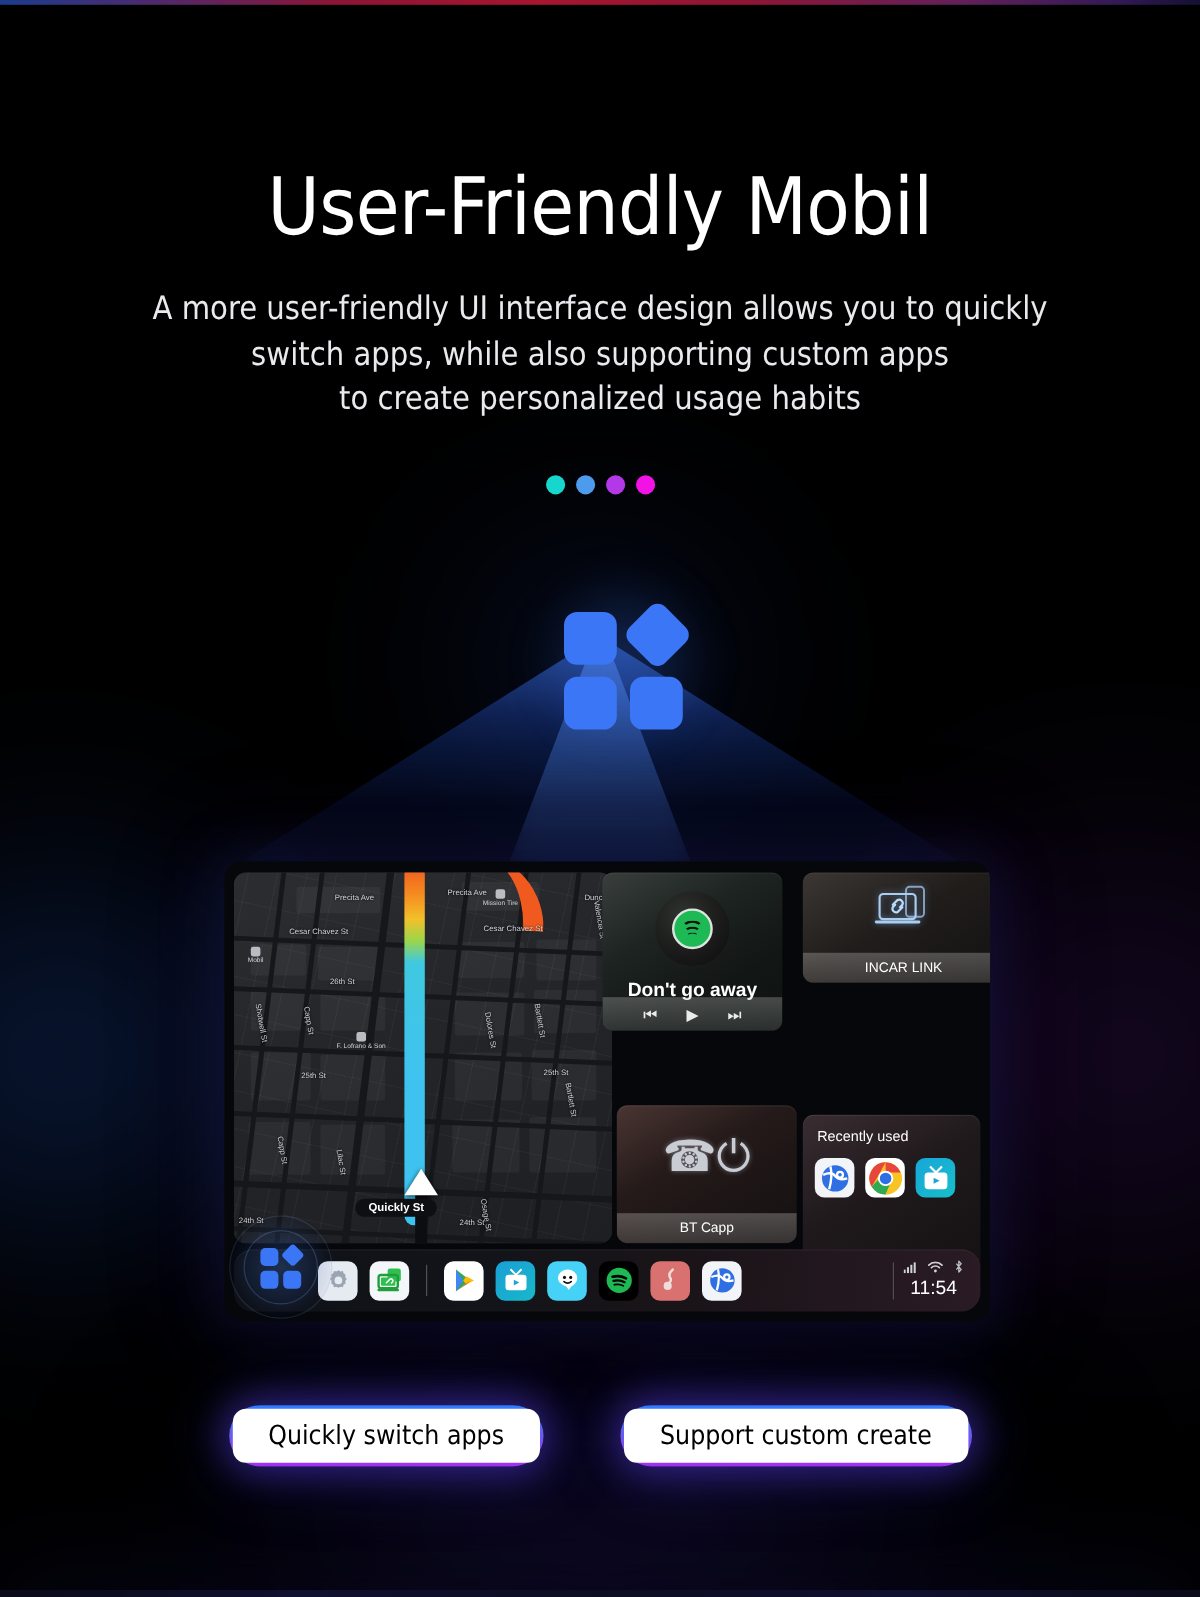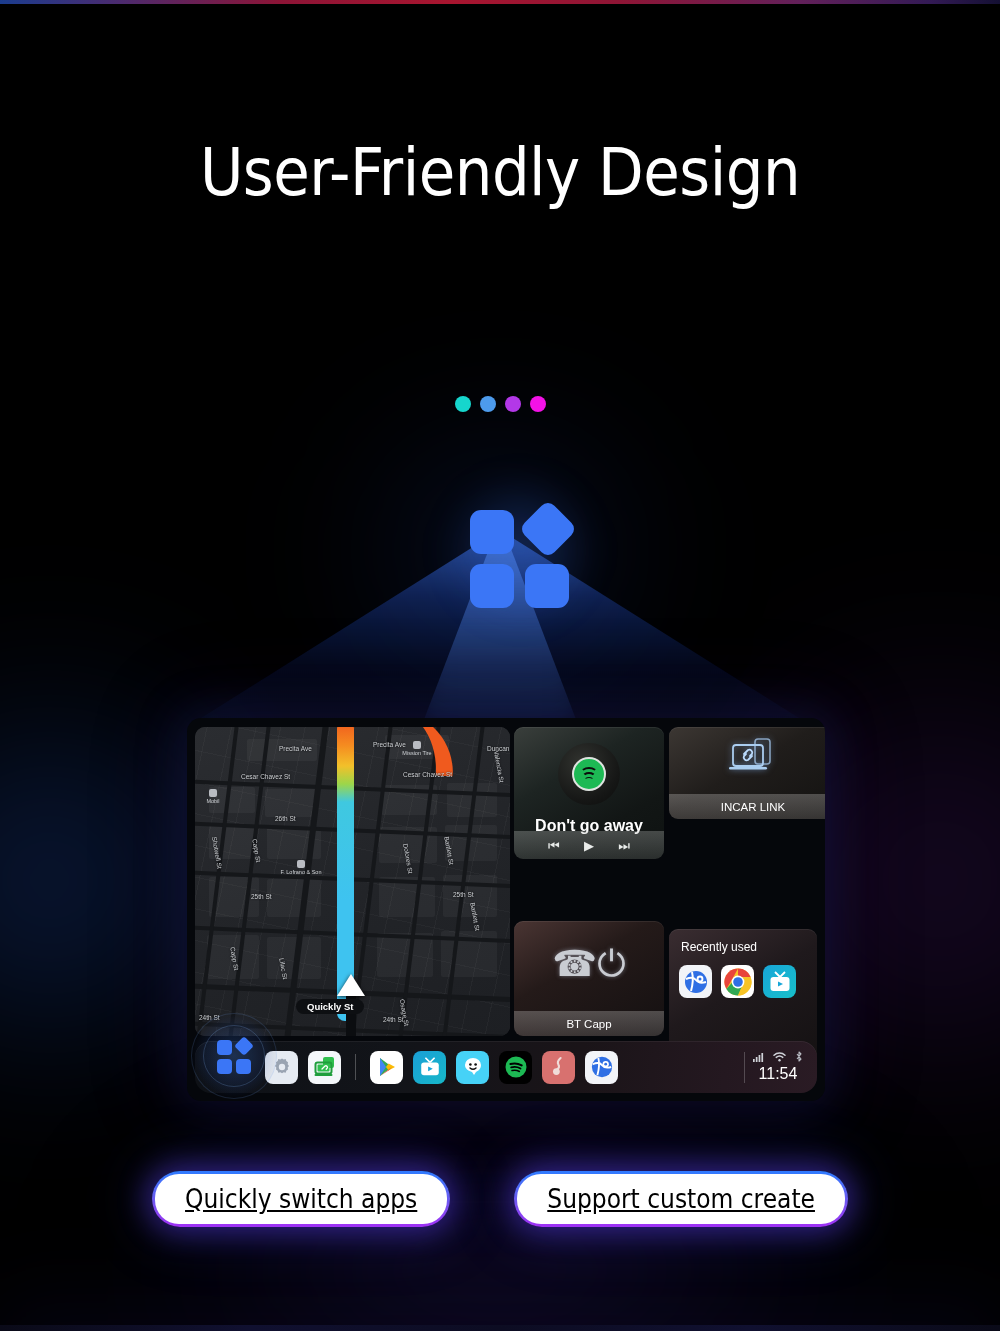--- a/index.html
+++ b/index.html
@@ -124,21 +124,21 @@
 
   
   .wg{ position:absolute; border-radius:9px; overflow:hidden;
        background:linear-gradient(150deg,#2e2b2c 0%,#191819 40%,#141314 100%);
        box-shadow:inset 0 1px 0 rgba(255,255,255,.07); }
   .wg-cap{ position:absolute; left:0; right:0; bottom:0; height:25px;
            background:linear-gradient(180deg,rgba(190,188,186,.34) 0%,rgba(150,146,144,.26) 100%);
            color:#fff; font-size:11.5px; display:flex; align-items:center; justify-content:center; }
 
   
-  #w-spotify{ left:327px; top:9px; width:150px; height:132px;
+  #w-spotify{ left:315px; top:9px; width:150px; height:132px;
     background:linear-gradient(150deg,#3a3f3c 0%,#1d2422 35%,#121615 70%,#0e1211 100%); }
   #sp-disc{ position:absolute; left:44px; top:16px; width:62px; height:62px; border-radius:50%;
     background:radial-gradient(circle at 38% 32%,#31332f 0%,#161716 65%,#0b0c0b 100%); }
   #sp-logo{ position:absolute; left:14px; top:14px; width:34px; height:34px; border-radius:50%;
     background:#1db954; border:2px solid #dfe3e0; }
   .sp-wave{ position:absolute; border:2px solid #0b0c0b; border-radius:50%; border-bottom-color:transparent;
     border-left-color:transparent; border-right-color:transparent; }
   #sp-title{ position:absolute; left:0; right:0; top:90px; text-align:center;
     color:#fff; font-size:16px; font-weight:700; }
   #sp-ctrls{ position:absolute; left:0; right:0; bottom:0; height:28px;
@@ -196,42 +196,47 @@
   #status{ margin-left:auto; display:flex; flex-direction:column; align-items:center;
            padding-right:14px; padding-left:8px; border-left:1px solid rgba(255,255,255,.22); }
   #status-icons{ display:flex; gap:9px; align-items:flex-end; color:#d8d8dc; font-size:10px; height:12px; }
   #clock{ color:#fff; font-size:16px; font-weight:400; margin-top:1px; }
 
   
   #pills{ position:absolute; left:0; top:1171px; width:1000px; display:flex; justify-content:center; gap:64px; z-index:20; }
   .pill-wrap{ padding:3px; border-radius:40px;
     background:linear-gradient(180deg,#2f7bff 0%,#6b5bf0 50%,#a030f5 100%);
     box-shadow:0 0 28px 6px rgba(90,60,235,.45), 0 0 60px 12px rgba(60,70,220,.20); }
-  .pill{ background:#fff; border-radius:24px; padding:10px 30px; color:#000;
-    font-size:26px; font-weight:400; white-space:nowrap;
-    font-family:"DejaVu Sans Condensed","Liberation Sans", sans-serif;text-decoration:underline; }
+  .pill{ background:#fff; border-radius:11px; padding:10px 30px; color:#000;
+    font-size:22px; font-weight:400; white-space:nowrap;
+    font-family:"DejaVu Sans Condensed","Liberation Sans", sans-serif; }
 
   #bottom-fade{ position:absolute; left:0; bottom:0; width:1000px; height:6px;
     background:linear-gradient(90deg,#0a0a18,#101030,#0c0c22,#101030,#0a0a18); z-index:30; }
 </style>
 </head>
 <body>
 
 <div id="top-strip"></div>
 
 <div id="bg-wrap">
   <div class="glow g1"></div>
   <div class="glow g2"></div>
   <div class="glow g3"></div>
   <div class="glow g4"></div>
   <div class="glow g5"></div>
 </div>
 
 <div id="header">
-  <div id="title">User-Friendly Design</div>
+  <div id="title">User-Friendly Mobil</div>
+  <div id="subtitle">
+    <div>A more user-friendly UI interface design allows you to quickly</div>
+    <div>switch apps, while also supporting custom apps</div>
+    <div>to create personalized usage habits</div>
+  </div>
 </div>
 
 <div id="dots">
   <div class="dot" id="dot0" style="background: rgb(22, 214, 205);"></div>
   <div class="dot" id="dot1" style="background: rgb(77, 155, 236);"></div>
   <div class="dot" id="dot2" style="background: rgb(179, 56, 232);"></div>
   <div class="dot" id="dot3" style="background: rgb(243, 18, 230);"></div>
 </div>
 
 <div id="beam"></div>

